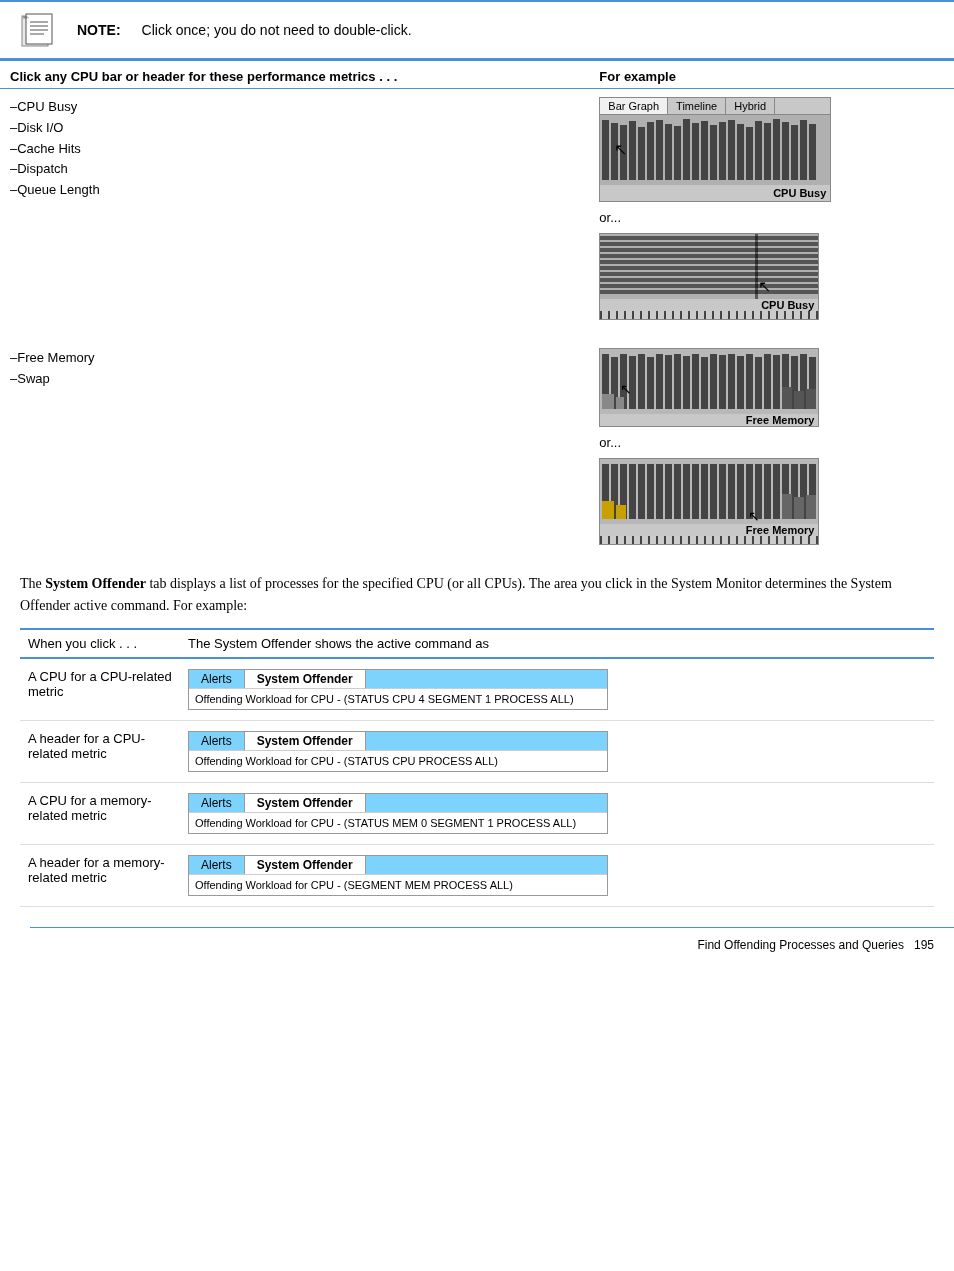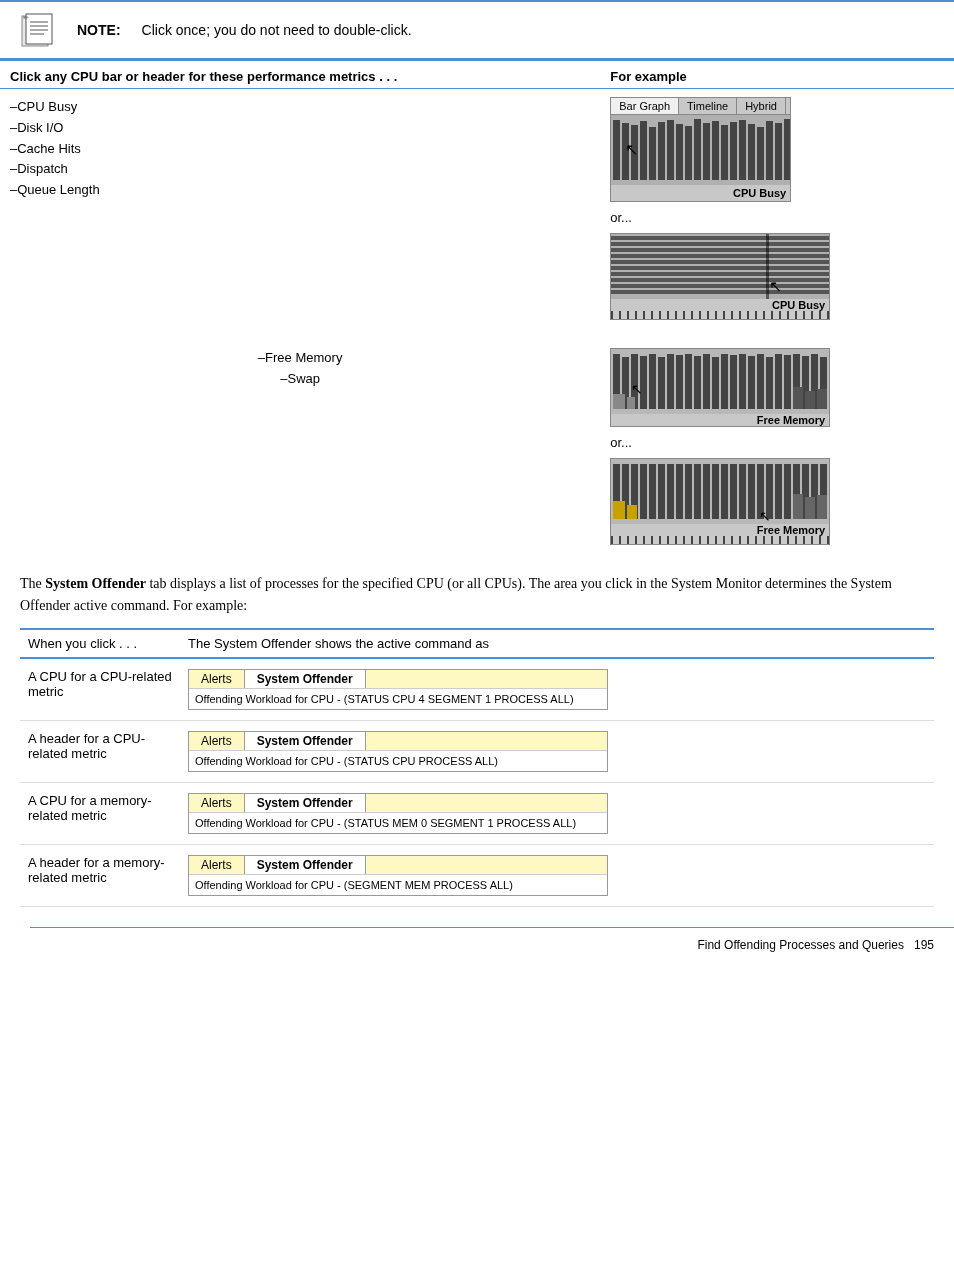--- a/index.html
+++ b/index.html
@@ -112,21 +112,21 @@
     }
 
     
     .offender-box {
       border: 1px solid #999;
       background: #fff;
       width: 420px;
     }
     .offender-tabs {
       display: flex;
-      background: #fef9c3;
+      background: #7dd3fc;
     }
     .offender-tab {
       padding: 2px 12px;
       font-family: Arial, sans-serif;
       font-size: 12px;
       border-right: 1px solid #999;
     }
     .offender-tab.active {
       background: #fff;
       font-weight: bold;
@@ -147,21 +147,21 @@
       justify-content: flex-end;
       align-items: center;
       font-family: Arial, sans-serif;
       font-size: 12px;
       color: #000;
       margin-top: 20px;
       margin-left: 30px;
     }
 
     .inline-chart {
-      width: 181px;
+      width: 232px;
       border: 1px solid #888;
     }
     .inline-chart .tab-row {
       display: flex;
       background: #c8c8c8;
       border-bottom: 1px solid #888;
     }
     .inline-chart .tab-item {
       padding: 2px 8px;
       font-size: 11px;
@@ -326,21 +326,21 @@
         </div>
         <div class="chart-footer-label">
           <span>CPU Busy</span>
         </div>
         <div class="bottom-tick"></div>
       </div>
     </td>
   </tr>
 
   <tr>
-    <td style="padding-top:20px;text-align:center;">
+    <td style="padding-top:20px;">
       <div class="metrics-list">
         <div>–Free Memory</div>
         <div>–Swap</div>
       </div>
     </td>
     <td style="padding-top:20px;">
 
       <div class="no-tab-chart">
         <div class="chart-body">
           <svg width="218" height="65">

